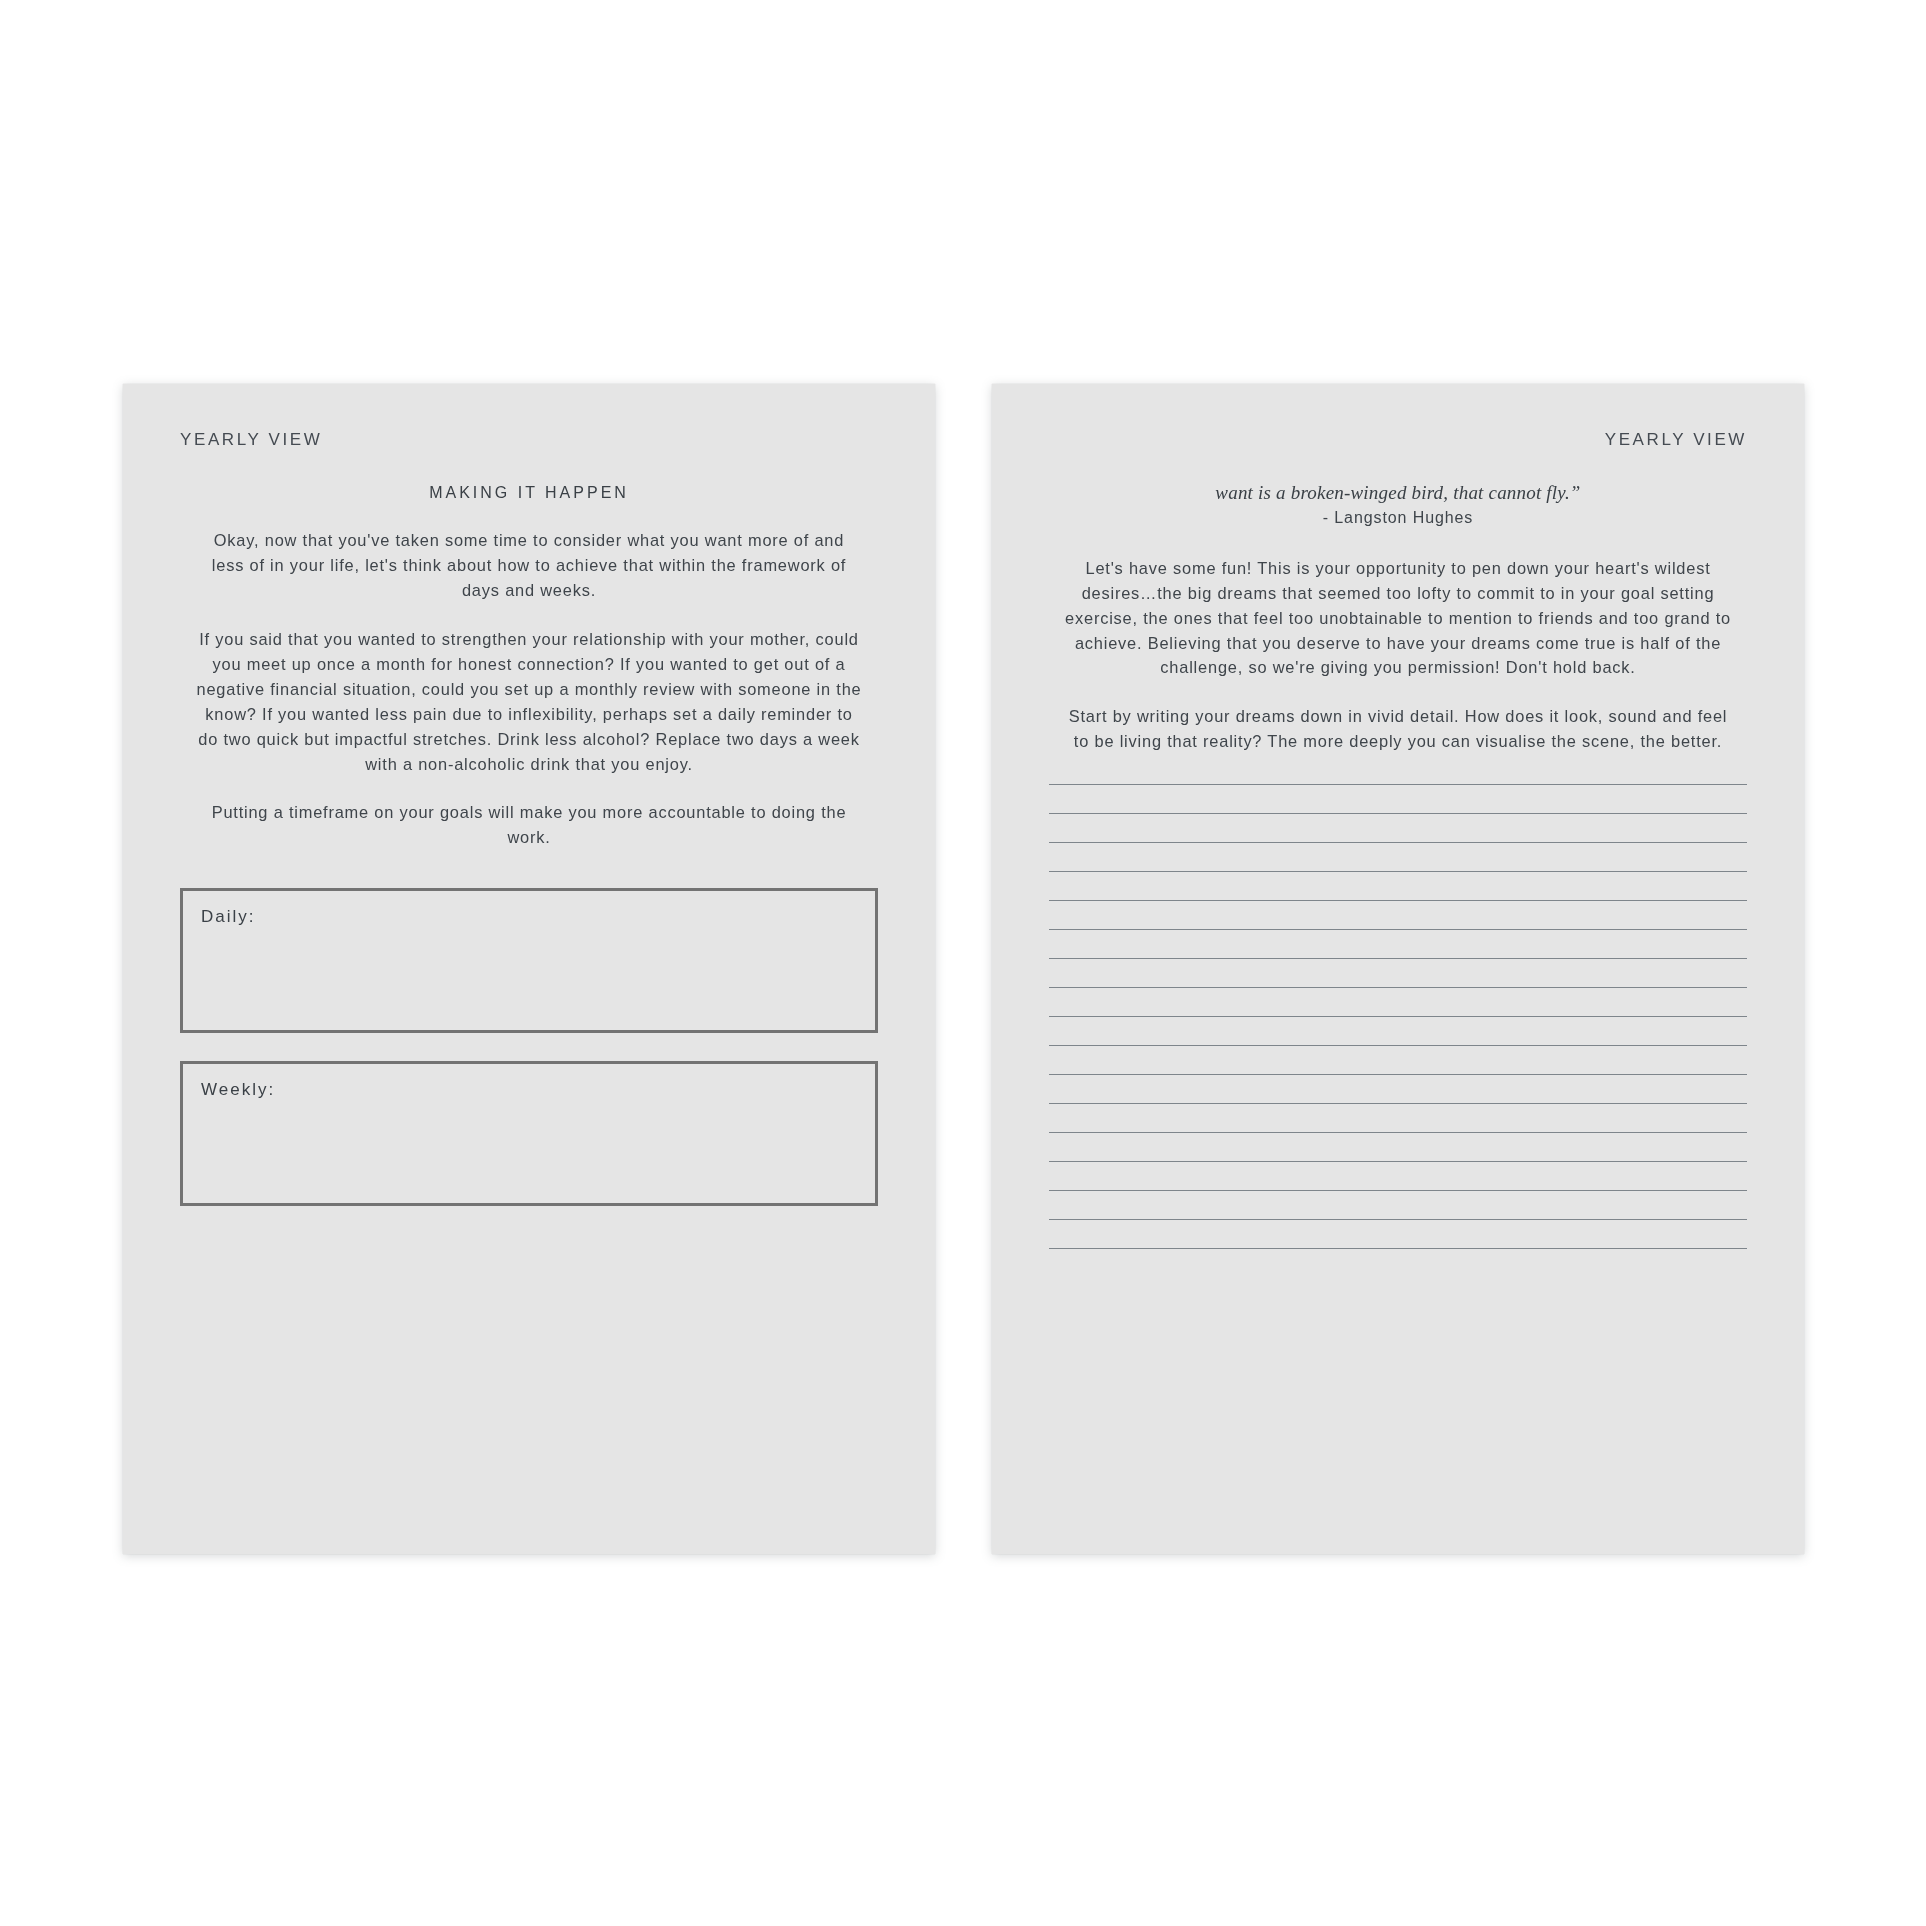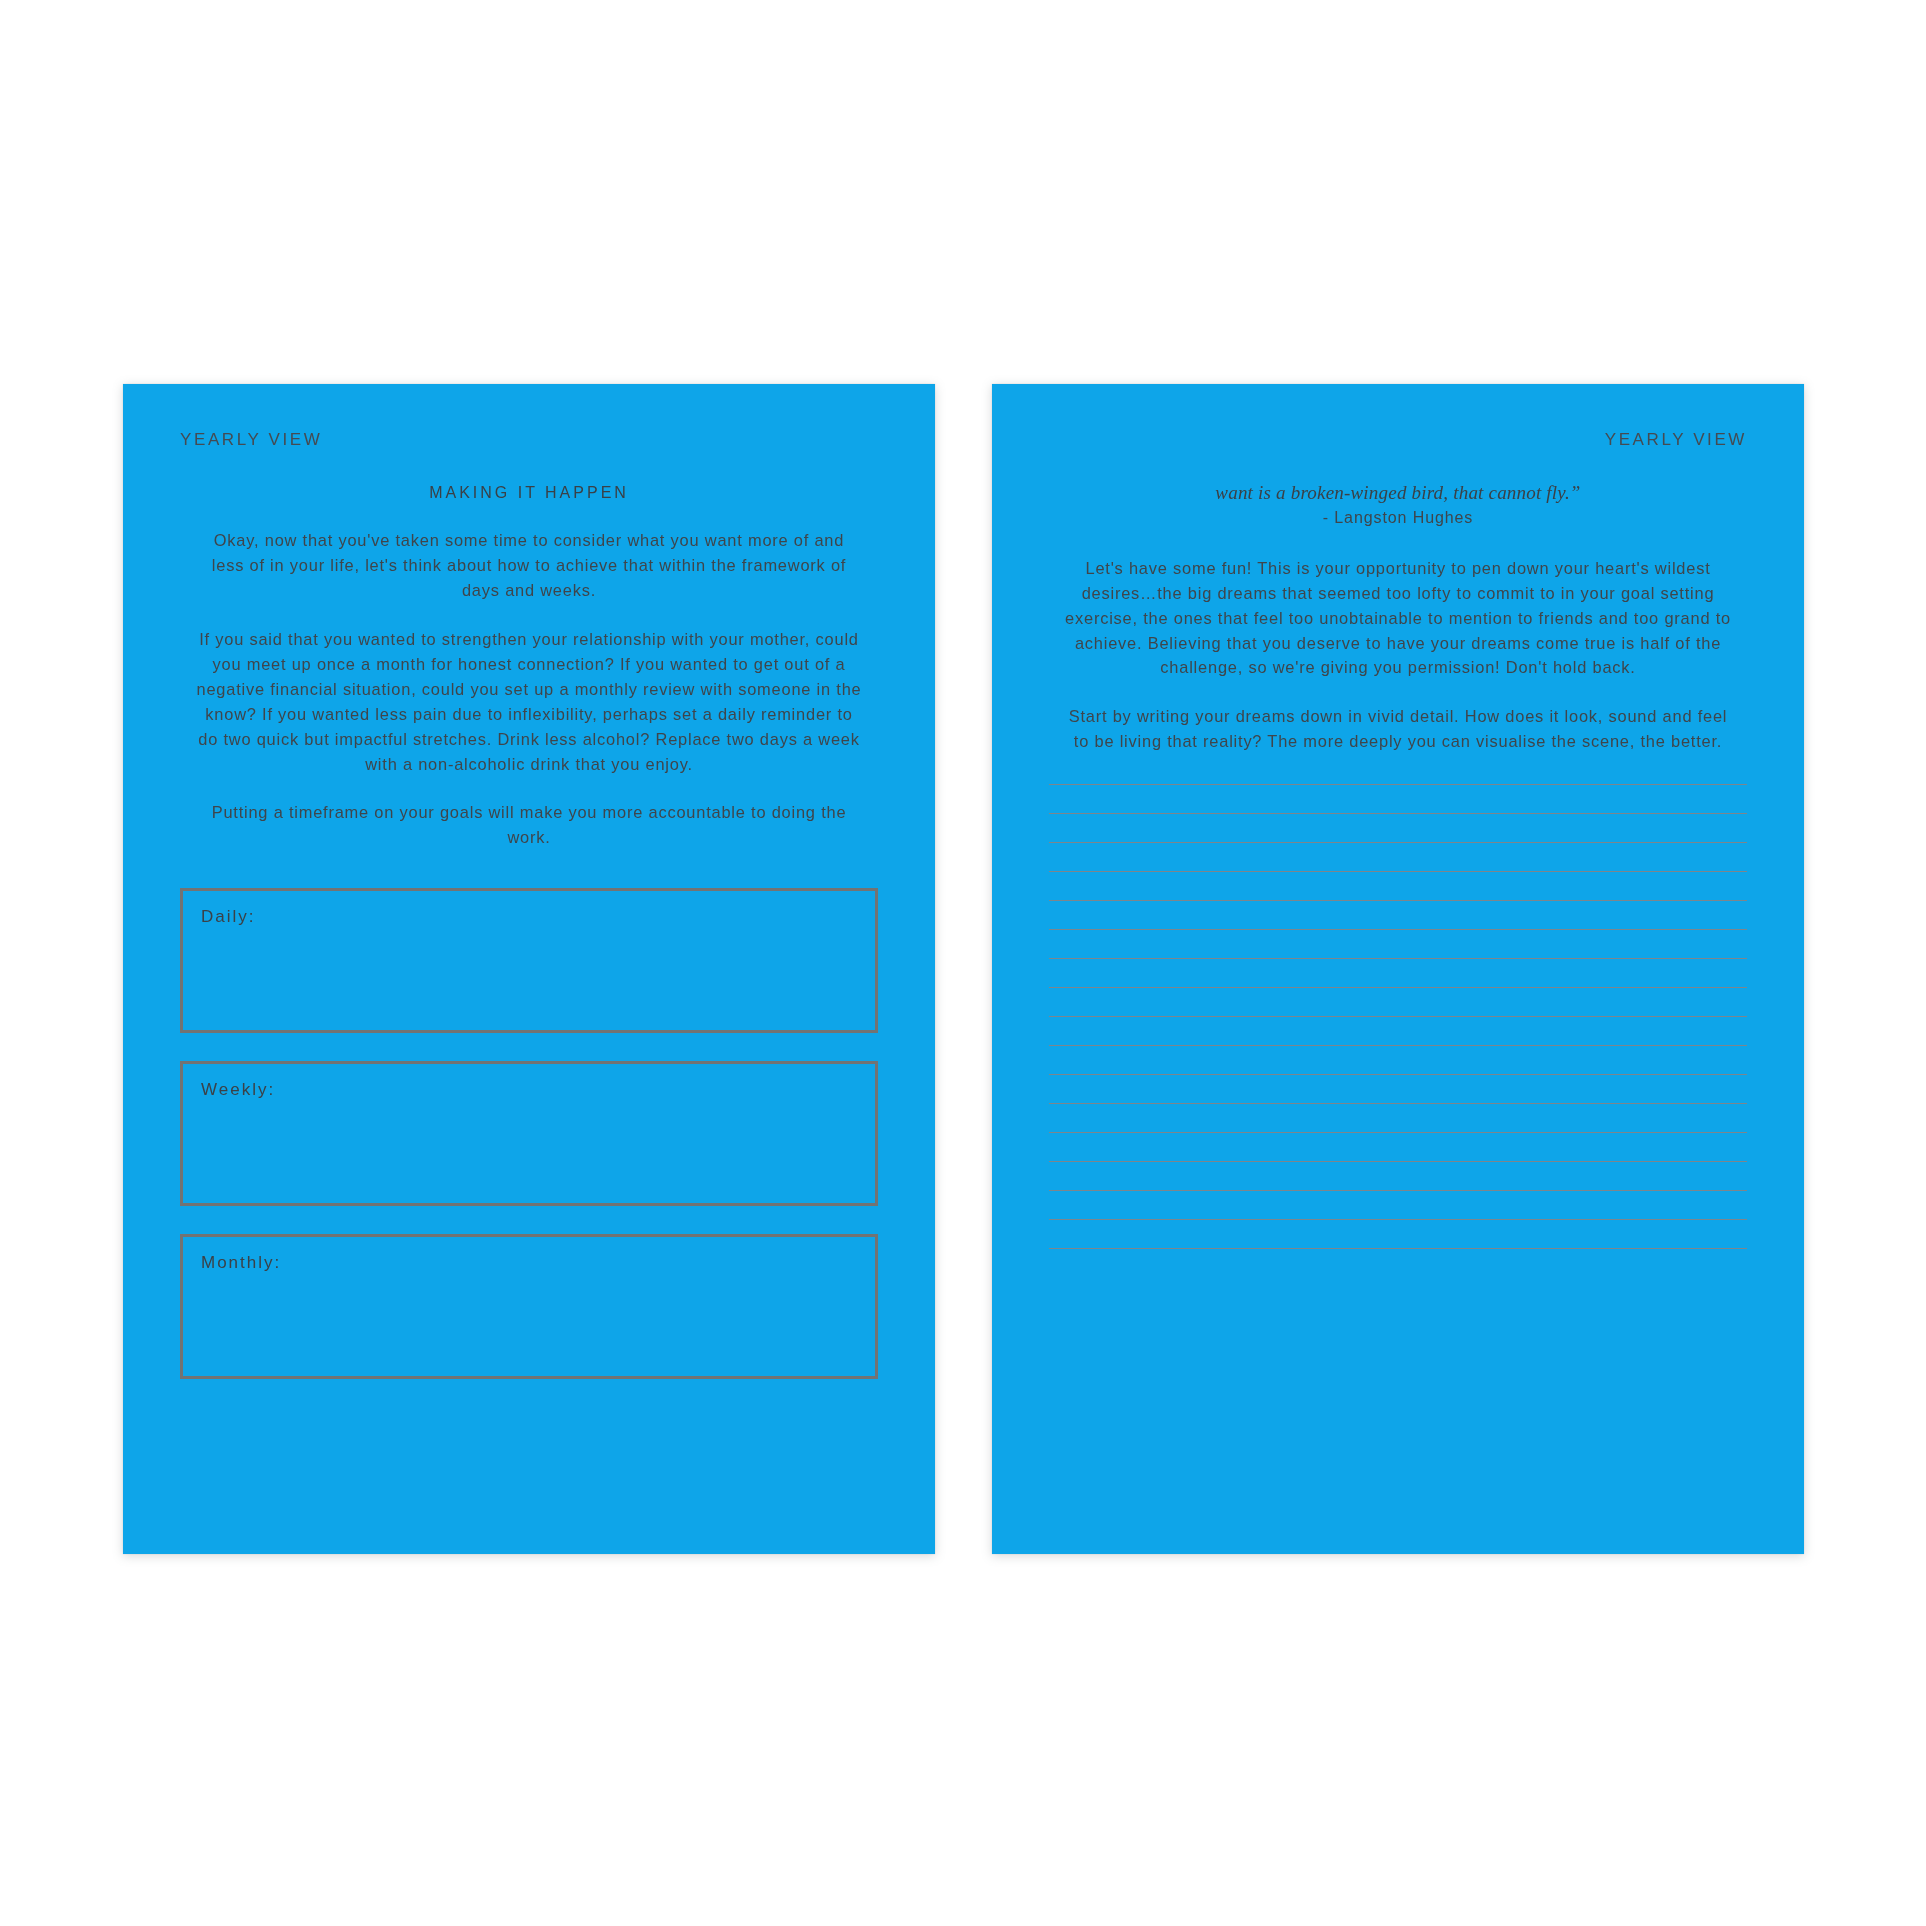--- a/index.html
+++ b/index.html
@@ -18,21 +18,21 @@
     position: relative;
     width: 1927px;
     height: 1927px;
     background: #ffffff;
   }
   .page {
     position: absolute;
     top: 384px;
     width: 812px;
     height: 1170px;
-    background: #0ea5e9;
+    background: #e5e5e5;
     box-shadow: 0 2px 10px rgba(120,125,130,0.30), 0 0 1px rgba(120,125,130,0.35);
   }
   .page-left  { left: 123px; }
   .page-right { left: 992px; }
 
   .page-inner {
     position: absolute;
     left: 0; right: 0; top: 0; bottom: 0;
     padding: 46px 57px 40px 57px;
     box-sizing: border-box;
@@ -126,23 +126,20 @@
       <div class="body-block">If you said that you wanted to strengthen your relationship with your mother, could you meet up once a month for honest connection? If you wanted to get out of a negative financial situation, could you set up a monthly review with someone in the know? If you wanted less pain due to inflexibility, perhaps set a daily reminder to do two quick but impactful stretches. Drink less alcohol? Replace two days a week with a non-alcoholic drink that you enjoy.</div>
       <div class="body-block">Putting a timeframe on your goals will make you more accountable to doing the work.</div>
 
       <div class="field-boxes">
         <div class="field-box">
           <div class="field-label">Daily:</div>
         </div>
         <div class="field-box">
           <div class="field-label">Weekly:</div>
         </div>
-        <div class="field-box">
-          <div class="field-label">Monthly:</div>
-        </div>
       </div>
 
     </div>
   </div>
 
   <div class="page page-right">
     <div class="page-inner">
 
       <div class="running-head right">YEARLY VIEW</div>
 

